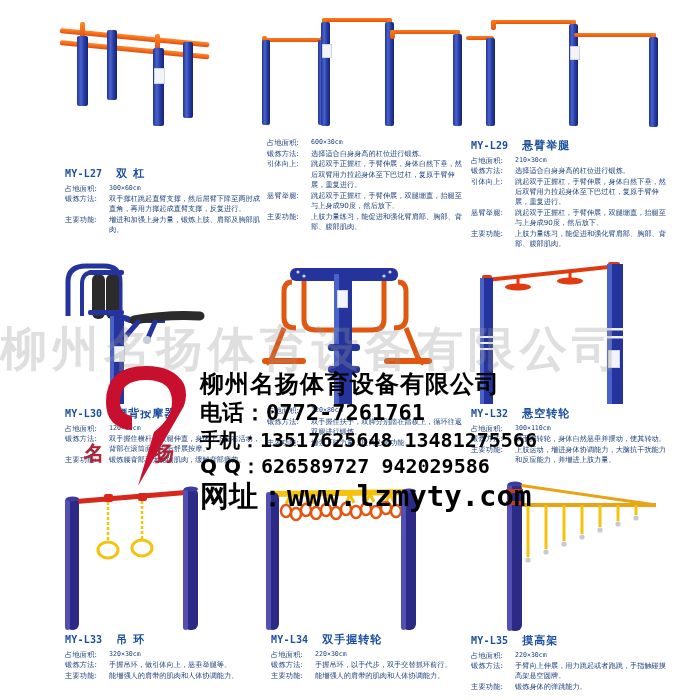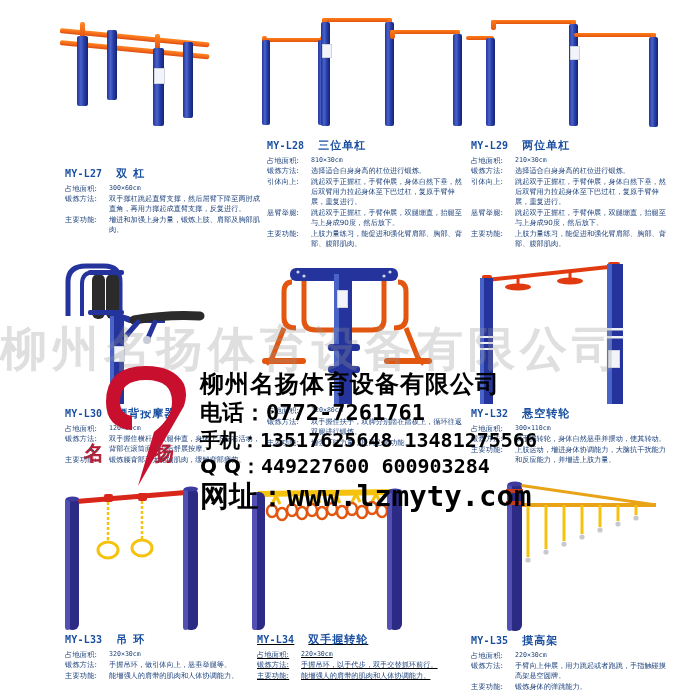--- a/index.html
+++ b/index.html
@@ -112,27 +112,23 @@
       <div class="post orangeb" style="left:125px;top:10px;width:5px;height:10px;"></div>
       <div class="post blue" style="left:59px;top:14px;width:9px;height:104px;"></div>
       <div class="post blue" style="left:123px;top:14px;width:9px;height:104px;"></div>
       <div class="post orangeb" style="left:128px;top:22px;width:70px;height:4px;border-radius:3px;"></div>
       <div class="post orangeb" style="left:128px;top:22px;width:5px;height:9px;"></div>
       <div class="post orangeb" style="left:193px;top:22px;width:5px;height:9px;"></div>
       <div class="post blue" style="left:191px;top:26px;width:9px;height:92px;"></div>
       <div class="lbl" style="left:60px;top:36px;width:8px;height:12px;"></div>
     </div>
     <div class="info">
-      <div class="code-line">
-        <span class="code">MY-L28</span>
-        <span class="pname">三位单杠</span>
-      </div>
-      <div class="spec small">
-        <span class="k">占地面积:</span>
-        <span class="v">810×30cm</span>
+      <div class="spec small">
+        <span class="k">占地面积:</span>
+        <span class="v">600×30cm</span>
       </div>
       <div class="spec">
         <span class="k">锻炼方法:</span>
         <span class="v">选择适合自身身高的杠位进行锻炼。</span>
       </div>
       <div class="spec">
         <span class="k">引体向上:</span>
         <span class="v">跳起双手正握杠，手臂伸展，身体自然下垂，然后双臂用力拉起身体至下巴过杠，复原手臂伸展，重复进行。</span>
       </div>
       <div class="spec">
@@ -155,21 +151,21 @@
       <div class="post orangeb" style="left:105px;top:12px;width:5px;height:10px;"></div>
       <div class="post blue" style="left:103px;top:16px;width:9px;height:102px;"></div>
       <div class="post orangeb" style="left:108px;top:25px;width:82px;height:4px;border-radius:3px;"></div>
       <div class="post orangeb" style="left:185px;top:25px;width:5px;height:9px;"></div>
       <div class="post blue" style="left:183px;top:29px;width:9px;height:90px;"></div>
       <div class="lbl" style="left:104px;top:38px;width:8px;height:12px;"></div>
     </div>
     <div class="info">
       <div class="code-line">
         <span class="code">MY-L29</span>
-        <span class="pname">两位单杠</span>
+        <span class="pname">悬臂举腿</span>
       </div>
       <div class="spec small">
         <span class="k">占地面积:</span>
         <span class="v">210×30cm</span>
       </div>
       <div class="spec">
         <span class="k">锻炼方法:</span>
         <span class="v">选择适合自身身高的杠位进行锻炼。</span>
       </div>
       <div class="spec">
@@ -339,21 +335,21 @@
         <span class="k">锻炼方法:</span>
         <span class="v">手握吊环，做引体向上，悬垂举腿等。</span>
       </div>
       <div class="spec">
         <span class="k">主要功能:</span>
         <span class="v">能增强人的肩带的肌肉和人体协调能力。</span>
       </div>
     </div>
   </div>
 
-  <div class="cell" style="left:252px;top:480px;text-decoration:underline;">
+  <div class="cell" style="left:266px;top:480px;">
     <div class="art" style="height:150px;">
       <svg width="205" height="150" viewBox="0 0 205 150">
         <path d="M6 14 L142 12" stroke="#f5c20d" stroke-width="6"></path>
         <g stroke="#f5c20d" stroke-width="3" fill="none">
           <path d="M24 16 L20 24 M24 16 L28 24"></path>
           <path d="M44 16 L40 24 M44 16 L48 24"></path>
           <path d="M64 15 L60 23 M64 15 L68 23"></path>
           <path d="M84 15 L80 23 M84 15 L88 23"></path>
           <path d="M104 14 L100 22 M104 14 L108 22"></path>
           <path d="M124 14 L120 22 M124 14 L128 22"></path>
@@ -459,20 +455,20 @@
 
   <div class="wm-block">
     <div class="wm-line wm-l1">柳州名扬体育设备有限公司</div>
     <div class="wm-line wm-l2">
       <span>电话：</span><span class="wm-mono">0772-7261761</span>
     </div>
     <div class="wm-line wm-l3">
       <span>手机：</span><span class="wm-mono">13517625648</span><span class="wm-mono"> </span><span class="wm-mono">13481275566</span>
     </div>
     <div class="wm-line wm-l4">
-      <span>Q  Q：</span><span class="wm-mono">449227600</span><span class="wm-mono"> </span><span class="wm-mono">600903284</span>
+      <span>Q  Q：</span><span class="wm-mono">626589727</span><span class="wm-mono"> </span><span class="wm-mono">942029586</span>
     </div>
     <div class="wm-line wm-l5">
       <span>网址：</span><span class="wm-mono">www.lzmyty.com</span>
     </div>
   </div>
 
 </div>
 
 </body></html>

